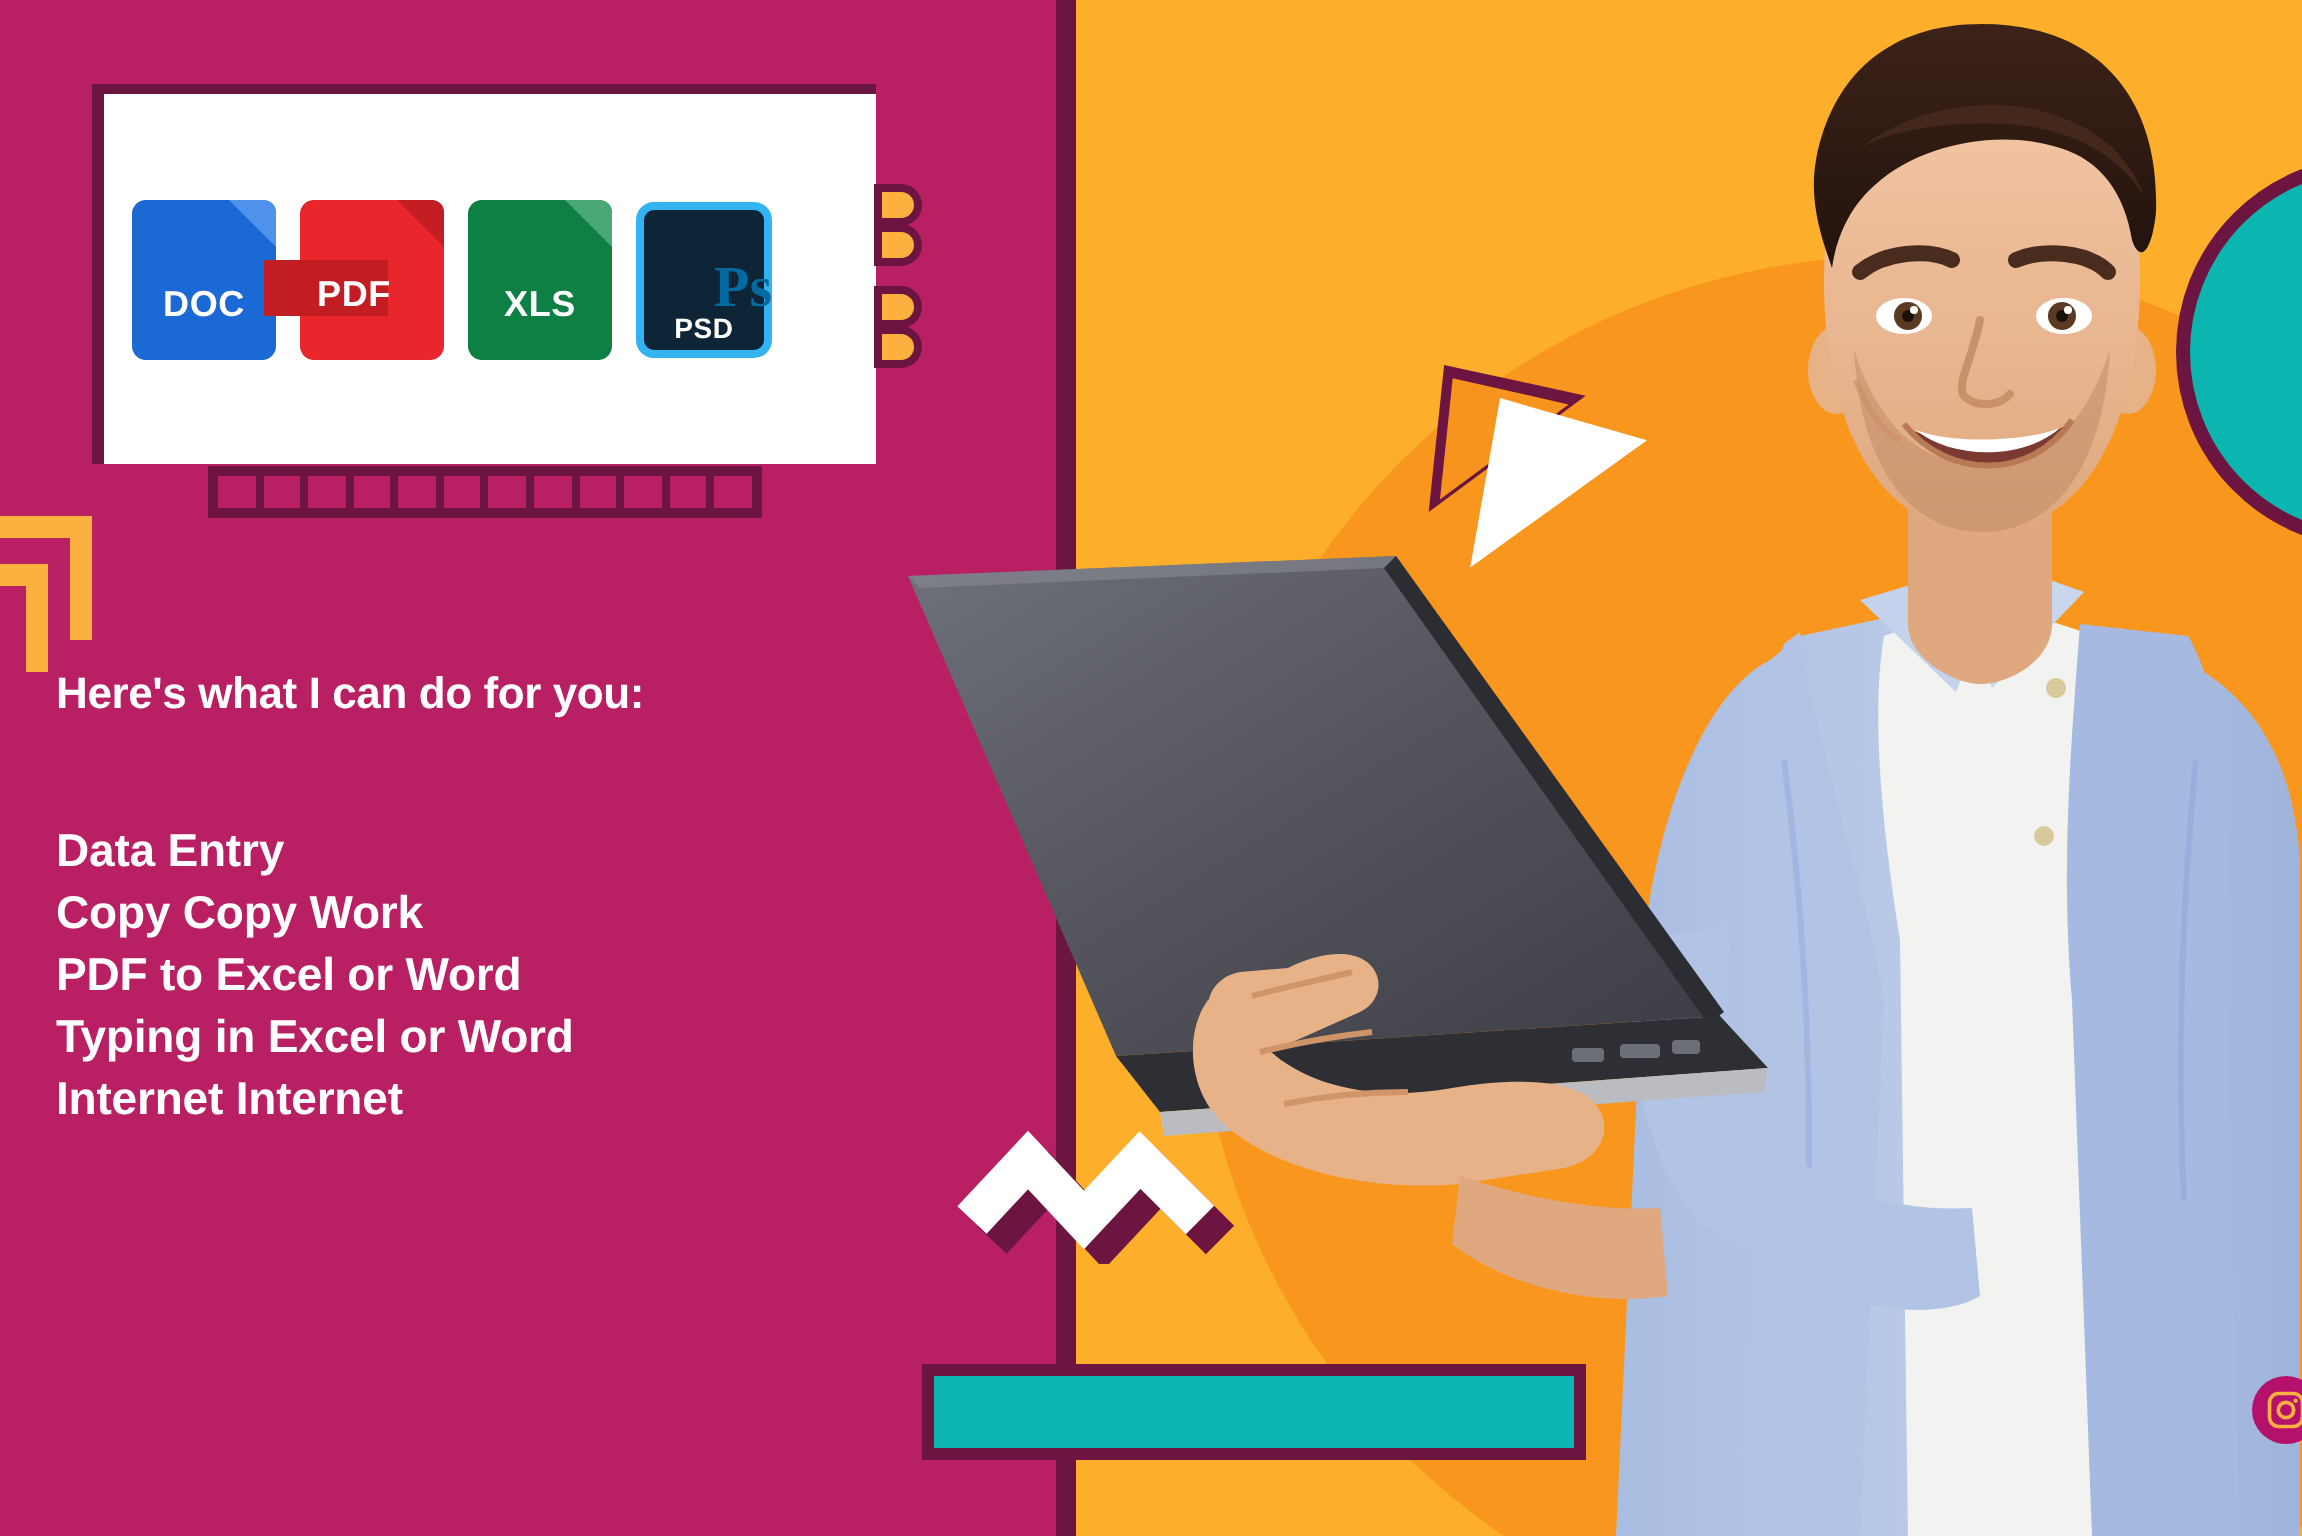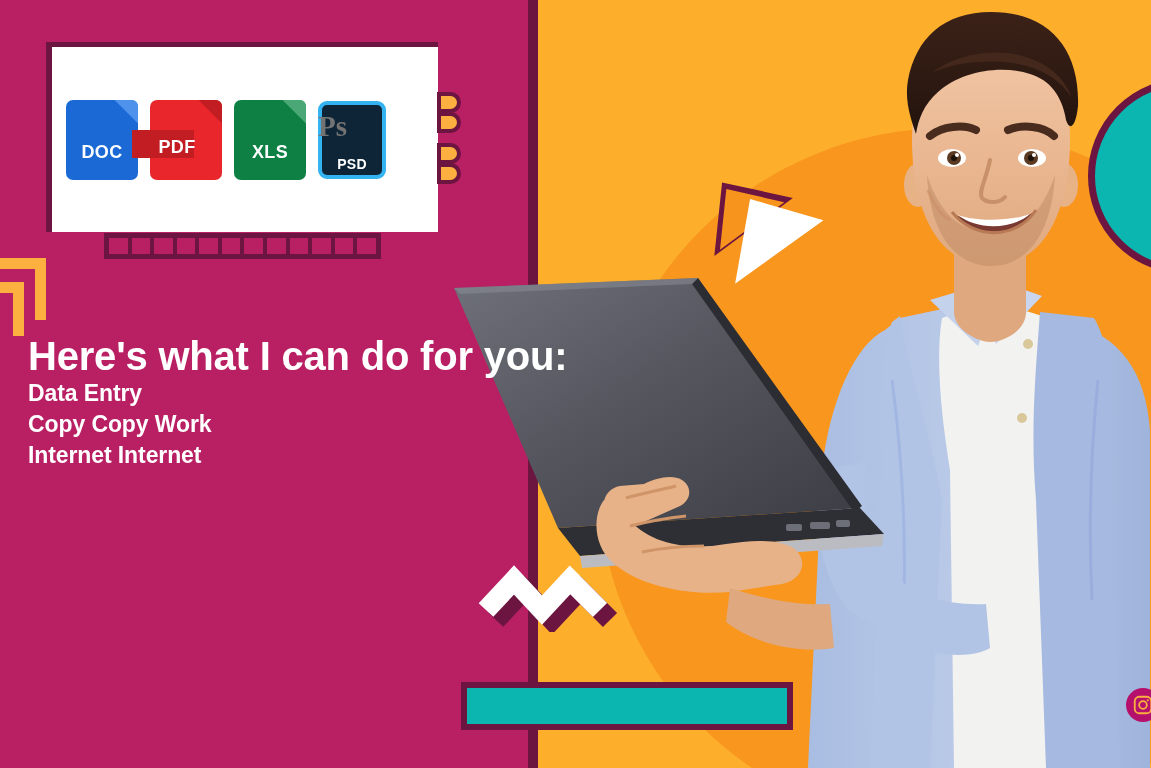--- a/index.html
+++ b/index.html
@@ -59,22 +59,22 @@
     background:#c21d22;
   }
   .pdf .txt { bottom:22px; left:-18px; width:90px; text-align:center; }
   .xls .body { background:#0e8044; }
   .xls .fold { background:#4aa877; clip-path:polygon(0 0,100% 0,100% 100%); }
   .psd {
     width:68px; height:78px;
   }
   .psd .body { background:#0d2537; border:4px solid #34b3f1; border-radius:9px; }
   .psd .ps {
-    position:absolute; left:0; right:0; top:9px; text-align:left;
-    color:#737373; font-size:29px; font-weight:bold; font-family:"Liberation Serif",serif;
+    position:absolute; left:0; right:0; top:27px; text-align:right;
+    color:#0369a1; font-size:29px; font-weight:bold; font-family:"Liberation Serif",serif;
   }
   .psd .txt { bottom:7px; font-size:14px; }
 
   
   .filmstrip {
     position:absolute; left:104px; top:233px; width:277px; height:26px;
     background:#6b1540; display:flex; align-items:center; gap:4px;
     padding:0 5px;
   }
   .filmstrip span { flex:1; height:16px; background:#b91f63; display:block; }
@@ -138,25 +138,25 @@
   
   .ig-badge {
     position:absolute; left:1126px; top:688px; width:34px; height:34px;
     border-radius:50%; background:#b5106b;
     display:flex; align-items:center; justify-content:center;
   }
 
   
   .headline {
     position:absolute; left:28px; top:334px;
-    color:#ffffff; font-size:40px; font-weight:bold;
+    color:#ffffff; font-size:22px; font-weight:bold;
     letter-spacing:-.2px; white-space:nowrap;
   }
   .services {
-    position:absolute; left:28px; top:378px;
+    position:absolute; left:28px; top:410px;
     color:#ffffff; font-size:23px; font-weight:bold; line-height:31px;
     letter-spacing:-.1px;
   }
   .services div { white-space:nowrap; }
 </style>
 </head>
 <body>
 
 <div id="stage">
 
@@ -362,16 +362,18 @@
       <circle cx="12" cy="12" r="4.2" fill="none" stroke="#fbb040" stroke-width="2"></circle>
       <circle cx="17.2" cy="6.9" r="1.2" fill="#fbb040"></circle>
     </svg>
   </div>
 
   <div class="headline">Here's what I can do for you:</div>
 
   <div class="services">
     <div>Data Entry</div>
     <div>Copy Copy Work</div>
+    <div>PDF to Excel or Word</div>
+    <div>Typing in Excel or Word</div>
     <div>Internet Internet</div>
   </div>
 
 </div>
 
 </body></html>

